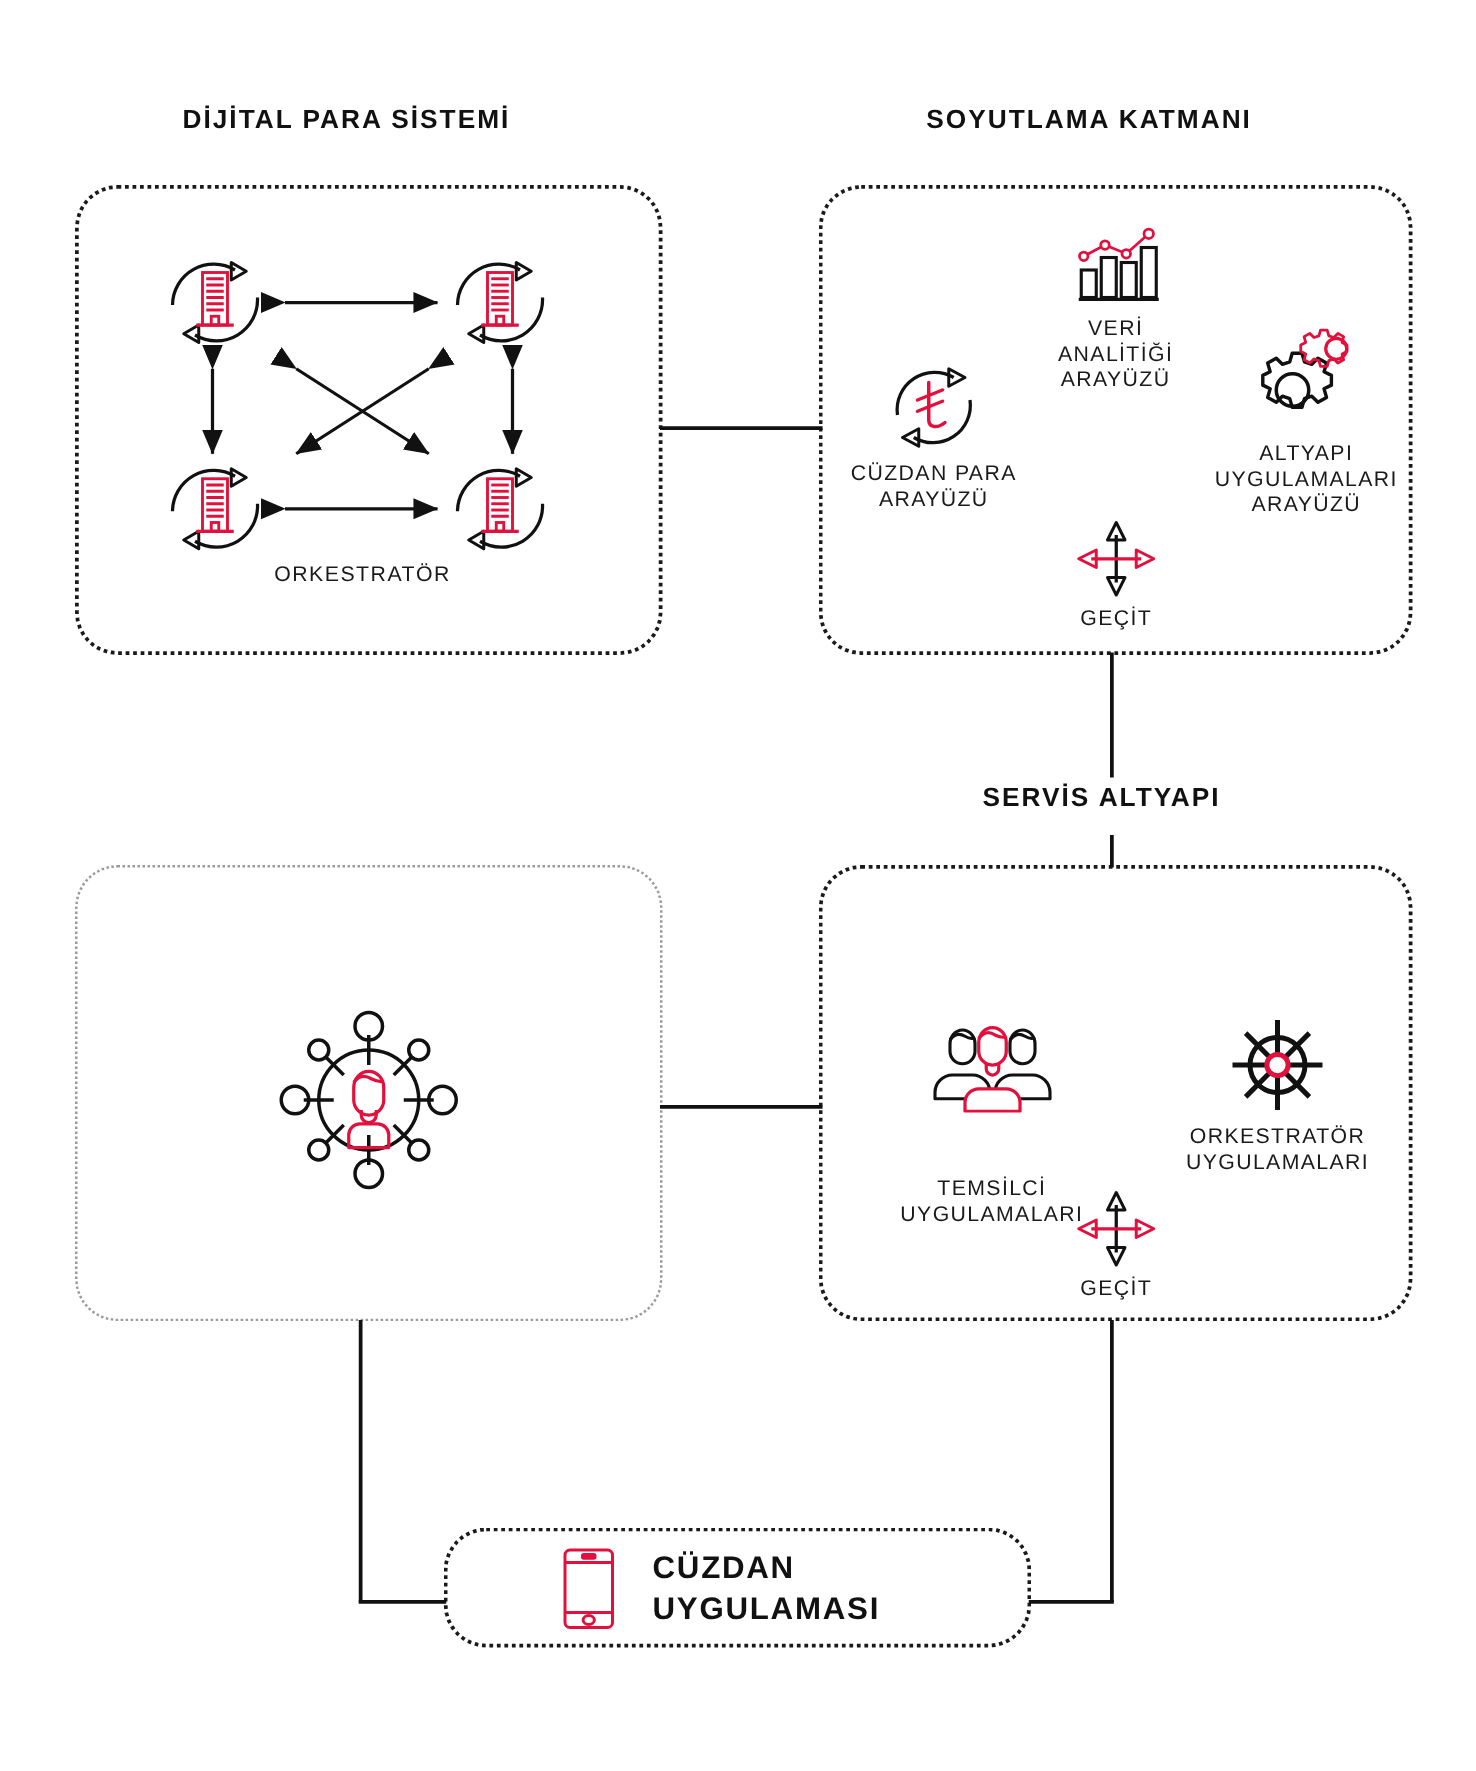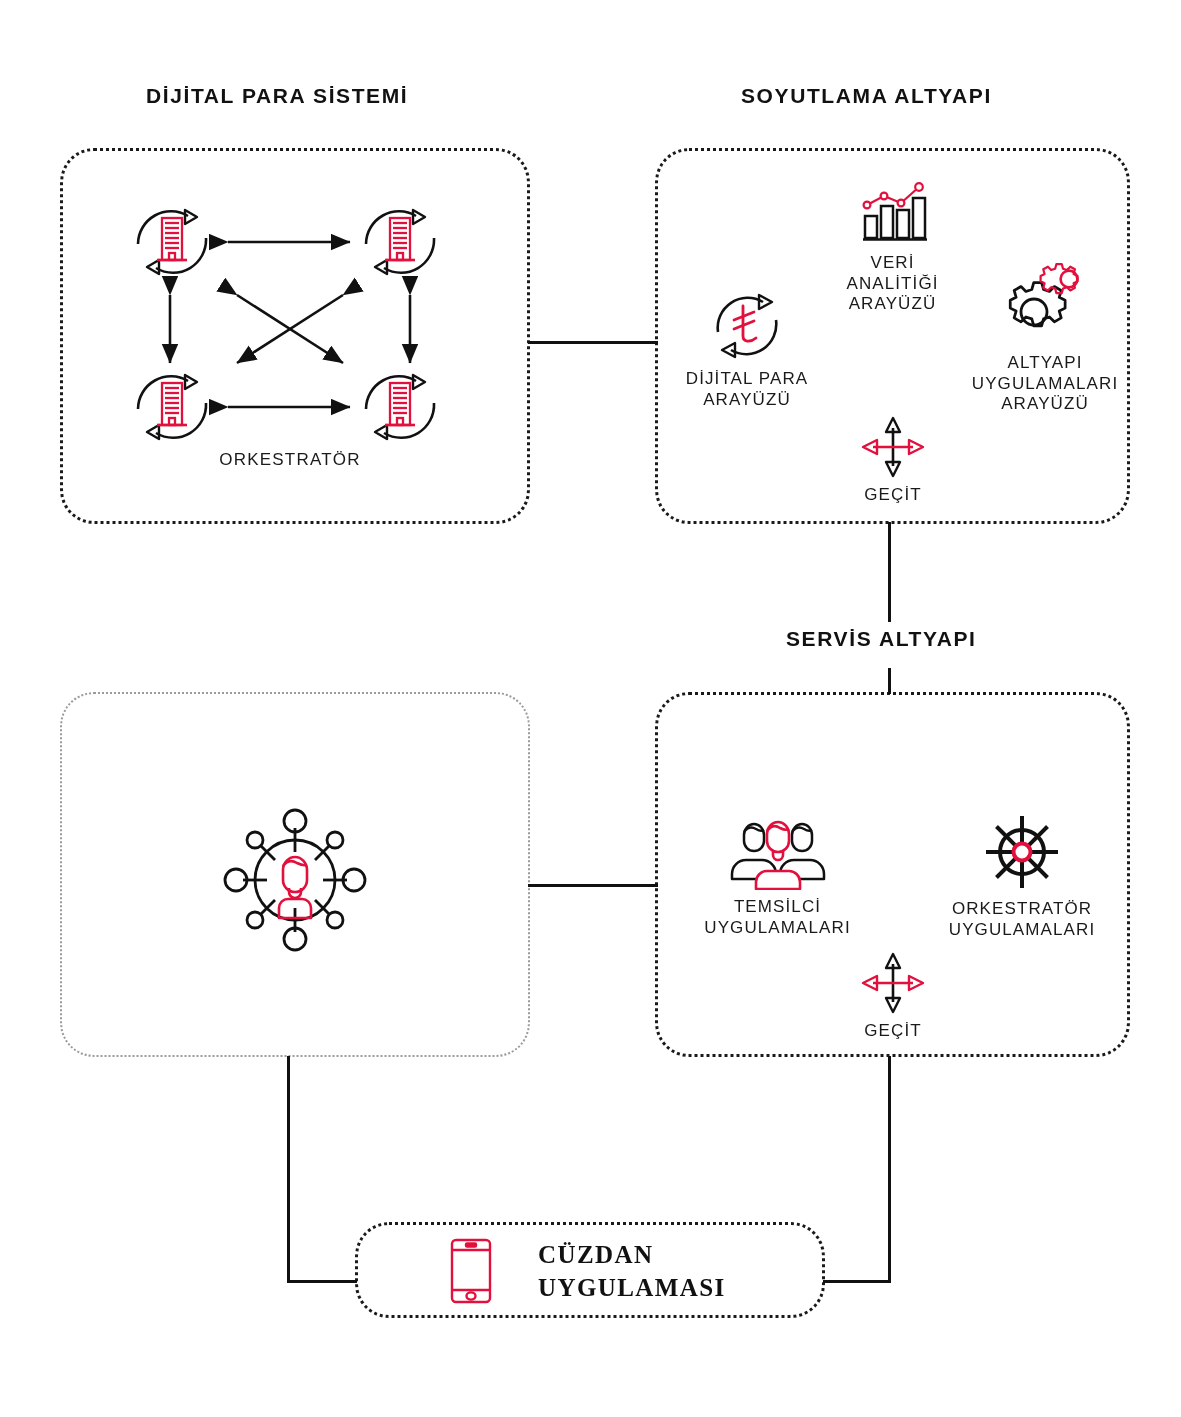--- a/index.html
+++ b/index.html
@@ -26,32 +26,32 @@
        line-height:1.22;color:#1a1a1a;white-space:pre-line;}
 
   .icon{display:block;}
 
   
   .opswrap{position:absolute;z-index:4;}
   .opcap{position:absolute;font-size:17px;letter-spacing:1.2px;color:#1a1a1a;
          text-align:center;z-index:5;}
 
   
-  .wallet-inner{position:absolute;display:flex;align-items:flex-end;gap:44px;z-index:4;font-family:Liberation Serif, serif;}
+  .wallet-inner{position:absolute;display:flex;align-items:flex-end;gap:28px;z-index:4;}
   .wallet-text{font-weight:bold;font-size:25px;letter-spacing:1.4px;line-height:1.32;
                color:#111;white-space:pre-line;text-align:left;}
 </style>
 </head>
 <body>
 
 <div class="stage">
 
   <div class="sec-title" style="left:140px;top:84px;">DİJİTAL PARA SİSTEMİ</div>
 
-  <div class="sec-title" style="left:735px;top:84px;">SOYUTLAMA ALTYAPI</div>
+  <div class="sec-title" style="left:735px;top:84px;">SOYUTLAMA KATMANI</div>
 
 
   <div class="sec-title" style="left:780px;top:627px;">SERVİS ALTYAPI</div>
 
   <div class="box heavy" style="left:60px;top:148px;width:470px;height:376px;"></div>
 
   <div class="box heavy" style="left:655px;top:148px;width:475px;height:376px;"></div>
 
   <div class="box light" style="left:60px;top:692px;width:470px;height:365px;"></div>
 
@@ -173,21 +173,21 @@
       <path d="M10,42 A30,30 0 0 1 55,12" fill="none" stroke="#111" stroke-width="2.6"></path>
       <path d="M68,30 A30,30 0 0 1 23,60" fill="none" stroke="#111" stroke-width="2.6"></path>
       <path d="M51,5 L64,12 L51,19 z" fill="none" stroke="#111" stroke-width="2.4" stroke-linejoin="round"></path>
       <path d="M27,67 L14,60 L27,53 z" fill="none" stroke="#111" stroke-width="2.4" stroke-linejoin="round"></path>
       <g stroke="#E2103C" stroke-width="2.8" fill="none" stroke-linecap="round">
         <path d="M35,16 L35,46 C35,52 42,53 48,48"></path>
         <path d="M26,30 L46,22"></path>
         <path d="M26,39 L46,31"></path>
       </g>
     </svg>
-    <div class="cap">DİJİTAL PARA
+    <div class="cap">CÜZDAN PARA
 ARAYÜZÜ</div>
   </div>
 
   <div class="node" style="left:820px;top:178px;width:145px;">
     <svg class="icon" width="72" height="68" viewBox="0 0 72 68">
       <g fill="none" stroke="#111" stroke-width="2.5">
         <rect x="8" y="38" width="12" height="22"></rect>
         <rect x="24" y="28" width="12" height="32"></rect>
         <rect x="40" y="32" width="12" height="28"></rect>
         <rect x="56" y="20" width="12" height="40"></rect>
@@ -258,21 +258,21 @@
       <g stroke="#E2103C" stroke-width="2.6" fill="none" stroke-linejoin="round">
         <path d="M68,70 a12,13 0 0 1 24,0 l0,10 a12,12 0 0 1 -24,0 z"></path>
         <path d="M68,66 q6,-8 14,-3 q6,3 10,2"></path>
         <path d="M74,88 l0,4 a6,6 0 0 0 12,0 l0,-4"></path>
         <path d="M64,108 a9,9 0 0 1 9,-9 l14,0 a9,9 0 0 1 9,9 l0,10 l-32,0 z"></path>
       </g>
     </svg>
   </div>
 
 
-  <div class="node" style="left:690px;top:818px;width:175px;">
+  <div class="node" style="left:706px;top:818px;width:175px;gap:44px;">
     <svg class="icon" width="104" height="72" viewBox="0 0 104 72">
       <g stroke="#111" stroke-width="2.5" fill="none" stroke-linejoin="round">
         <path d="M18,17 a10,11 0 0 1 20,0 l0,6 a10,10 0 0 1 -20,0 z"></path>
         <path d="M18,14 q5,-7 12,-3 q5,3 8,1"></path>
         <path d="M6,56 a14,14 0 0 1 14,-14 l16,0 a14,14 0 0 1 14,14 l0,5 l-44,0 z"></path>
         <path d="M66,17 a10,11 0 0 1 20,0 l0,6 a10,10 0 0 1 -20,0 z"></path>
         <path d="M66,14 q5,-7 12,-3 q5,3 8,1"></path>
         <path d="M54,56 a14,14 0 0 1 14,-14 l16,0 a14,14 0 0 1 14,14 l0,5 l-44,0 z"></path>
       </g>
       <g stroke="#E2103C" stroke-width="2.6" fill="#fff" stroke-linejoin="round">

